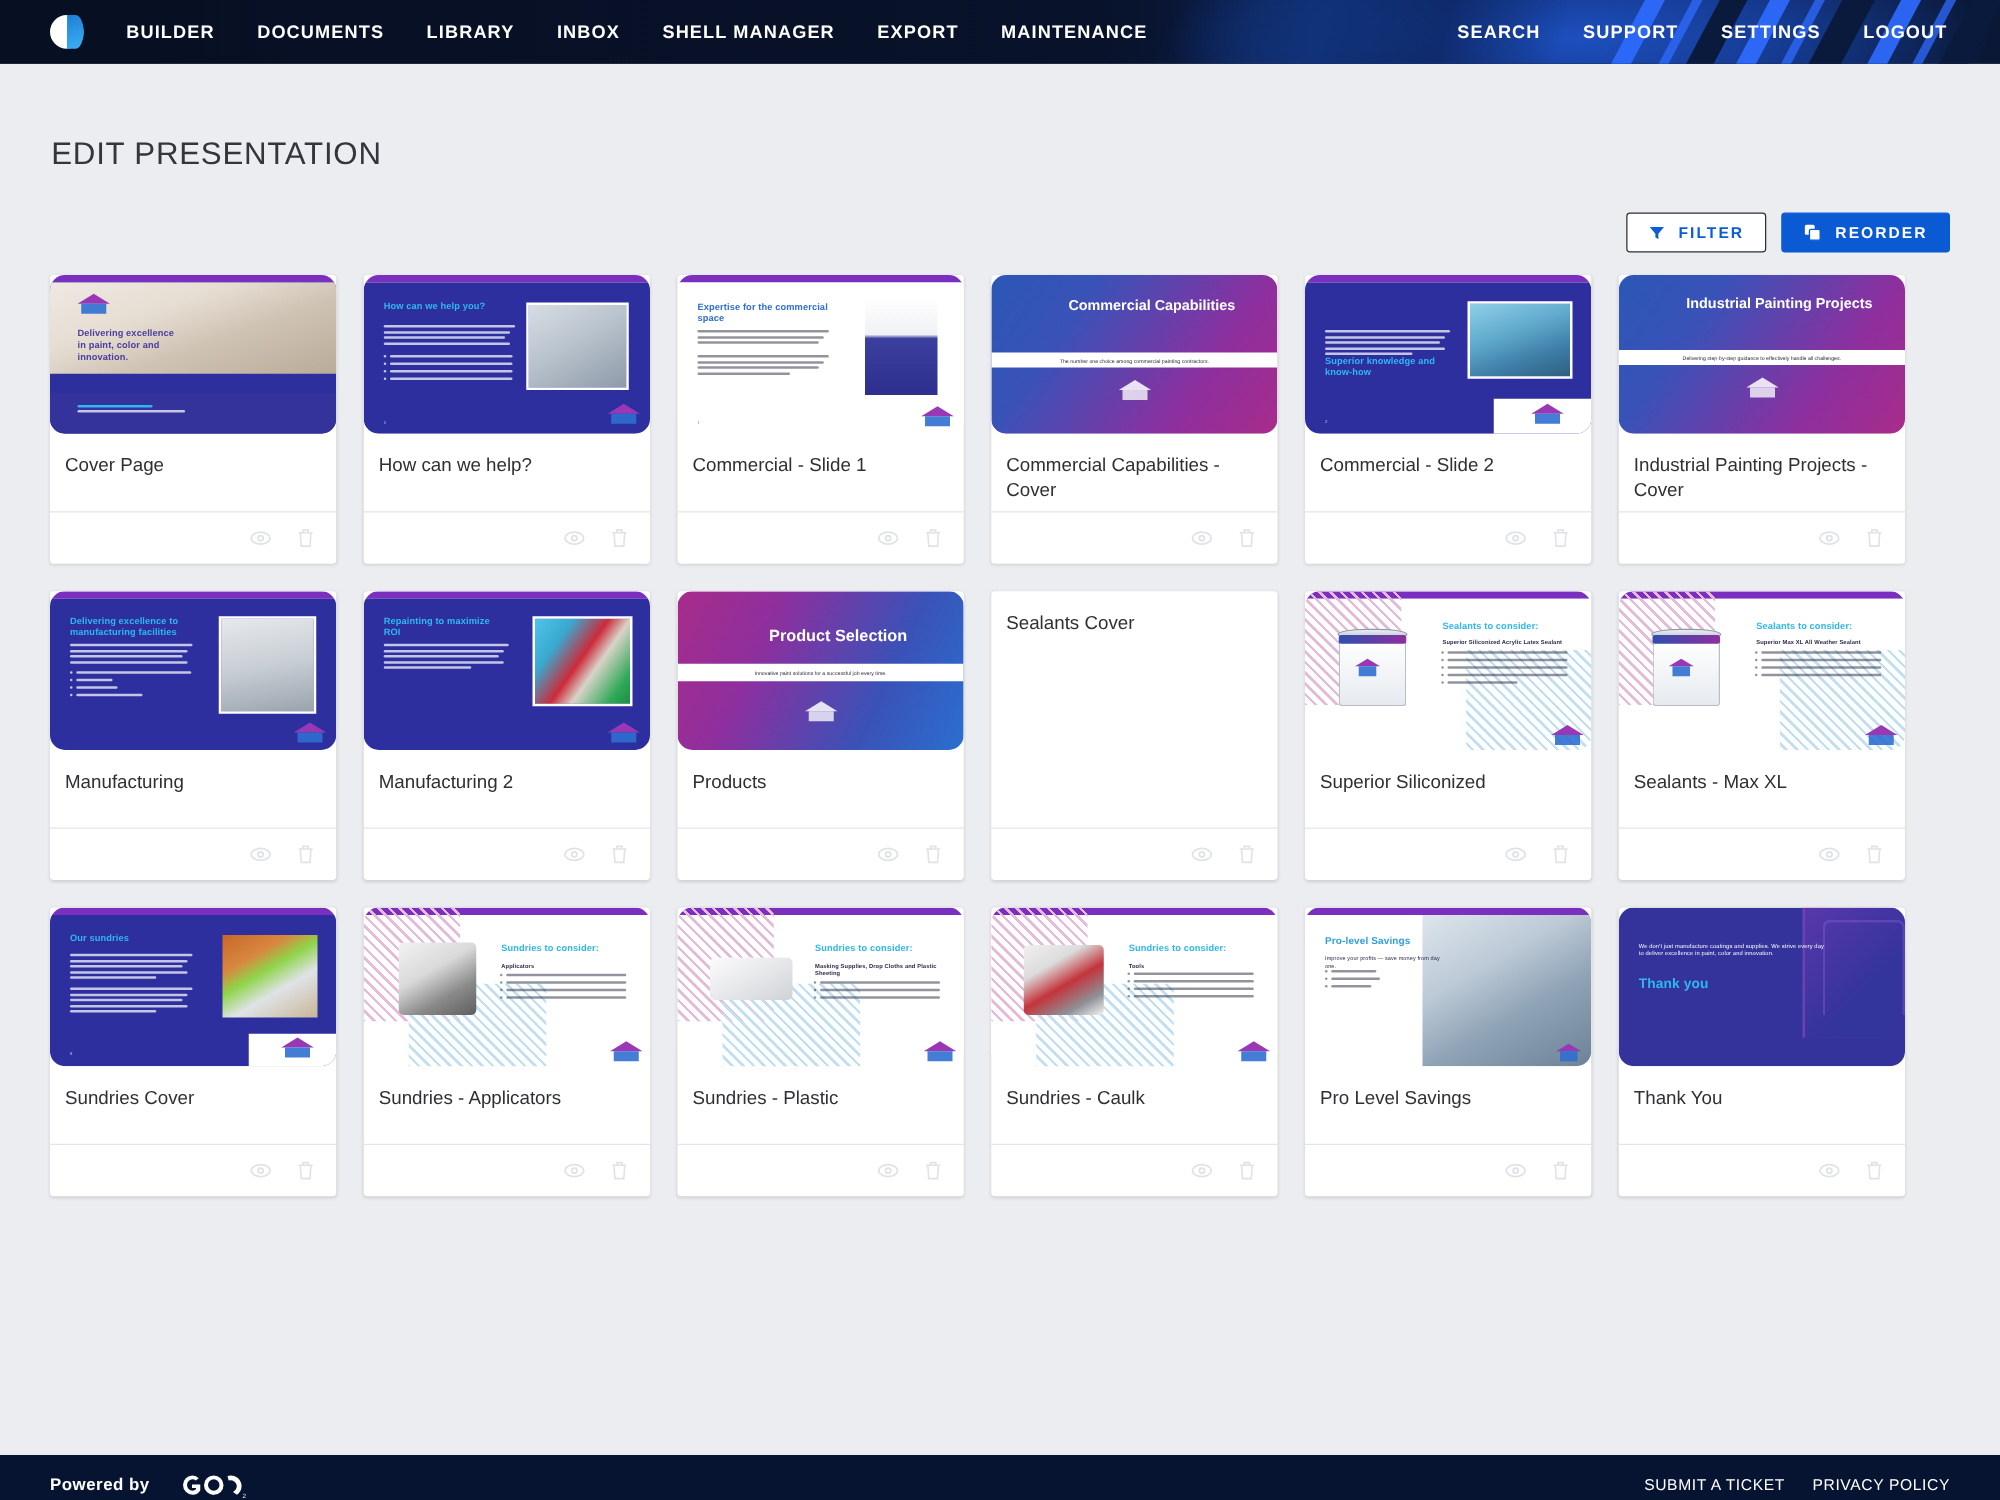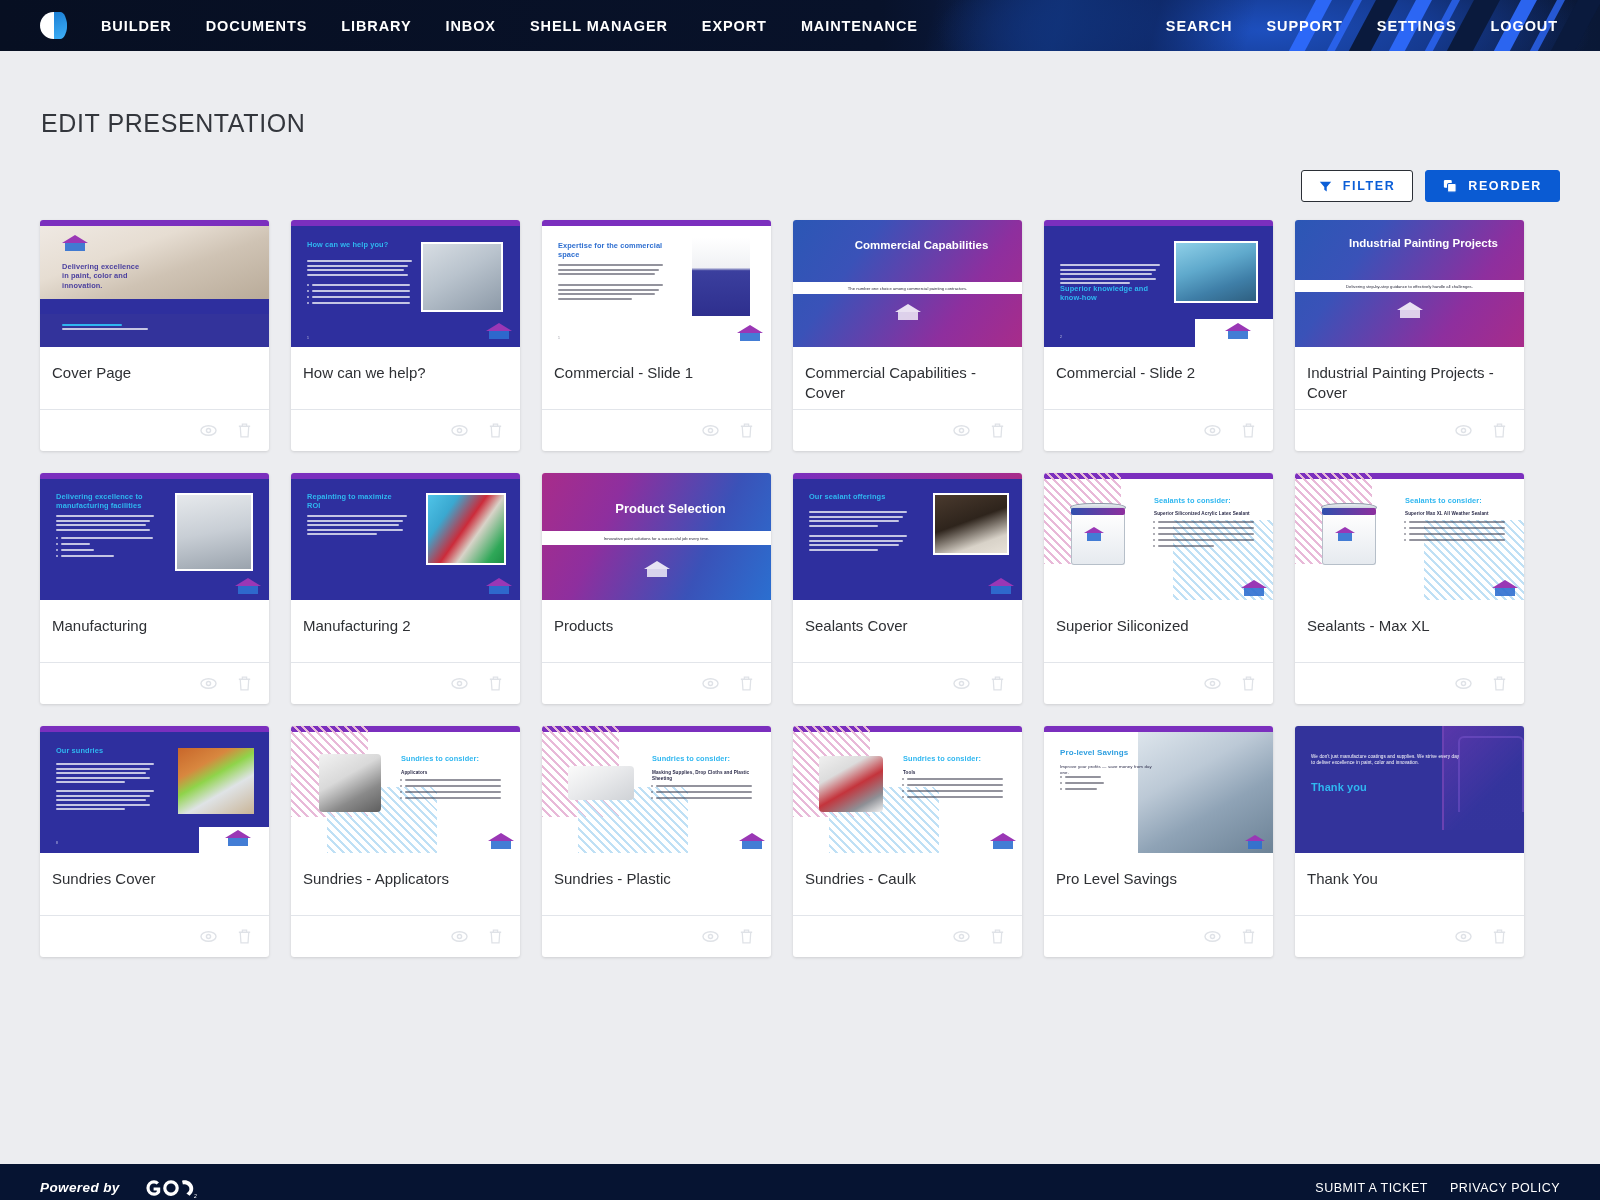--- a/index.html
+++ b/index.html
@@ -87,20 +87,21 @@
     background: #fff;
     border-radius: 3px;
     box-shadow: 0 1px 3px rgba(0,0,0,.13);
     display: flex; flex-direction: column;
     overflow: hidden;
   }
   .thumb {
     height: 127px; width: 100%;
     position: relative; overflow: hidden;
     background: #fff;
+    border-radius: 12px;
   }
   .card-title {
     font-size: 15px; color: #2e3034; line-height: 1.3;
     padding: 16px 12px 0 12px;
     min-height: 62px;
     font-weight: 400;
   }
   .card-foot {
     margin-top: auto;
     border-top: 1px solid #e2e5ea;
@@ -236,21 +237,21 @@
     font-family: "Liberation Sans", sans-serif;
   }
 
   
   .footer {
     position: absolute; left: 0; right: 0; bottom: 0;
     height: 47px; background: #061432;
     display: flex; align-items: center;
     padding: 0 40px;
   }
-  .powered { display: flex; align-items: center; gap: 24px; font-style: italic; }
+  .powered { display: flex; align-items: center; gap: 24px; }
   .powered-text { color: #fff; font-size: 13.5px; font-weight: 700; letter-spacing: .4px; }
   .go2 { display: flex; align-items: baseline; }
   .footer-links { margin-left: auto; display: flex; gap: 22px; }
   .footer-link {
     color: #fff; font-size: 12.5px; font-weight: 400;
     letter-spacing: .5px; text-decoration: none;
   }
 </style>
 </head>
 <body>
@@ -605,45 +606,20 @@
               <ellipse cx="12" cy="12" rx="9.5" ry="6"></ellipse>
               <circle cx="12" cy="12" r="2.6"></circle>
             </svg></span>
         <span class="icon-btn"><svg width="17" height="19" viewBox="0 0 24 24" fill="none" stroke="#dfe2e7" stroke-width="1.8">
               <path d="M4 6h16M9 6V3h6v3M6 6l1 15h10l1-15"></path>
             </svg></span>
       </div>
     </div>
 
     <div class="card">
-      <div class="thumb">
-        <div class="slide">
-          <div class="topbar" style="background:linear-gradient(90deg,#7b2fbe,#a82c8a);"></div>
-          <div class="slide-body bg-navy">
-            <div class="s-h" style="left:16px;top:13px;width:100px;">Our sealant offerings</div>
-            <div class="s-lines" style="left:16px;top:32px;width:98px;">
-                <b class="w1"></b>
-                <b class="w3"></b>
-                <b class="w2"></b>
-                <b class="w4"></b>
-              </div>
-            <div class="s-lines" style="left:16px;top:56px;width:98px;">
-                <b class="w1"></b>
-                <b class="w3"></b>
-                <b class="w2"></b>
-                <b class="w4"></b>
-              </div>
-            <div class="photo ph-seal" style="left:140px;top:14px;width:76px;height:62px;border:2px solid #fff;"></div>
-            <div class="s-logo" style="right:8px;bottom:4px;">
-                <div class="roof"></div>
-                <div class="base"></div>
-              </div>
-          </div>
-        </div>
-      </div>
       <div class="card-title">Sealants Cover</div>
       <div class="card-foot">
         <span class="icon-btn"><svg width="19" height="19" viewBox="0 0 24 24" fill="none" stroke="#dfe2e7" stroke-width="1.8">
               <ellipse cx="12" cy="12" rx="9.5" ry="6"></ellipse>
               <circle cx="12" cy="12" r="2.6"></circle>
             </svg></span>
         <span class="icon-btn"><svg width="17" height="19" viewBox="0 0 24 24" fill="none" stroke="#dfe2e7" stroke-width="1.8">
               <path d="M4 6h16M9 6V3h6v3M6 6l1 15h10l1-15"></path>
             </svg></span>
       </div>

